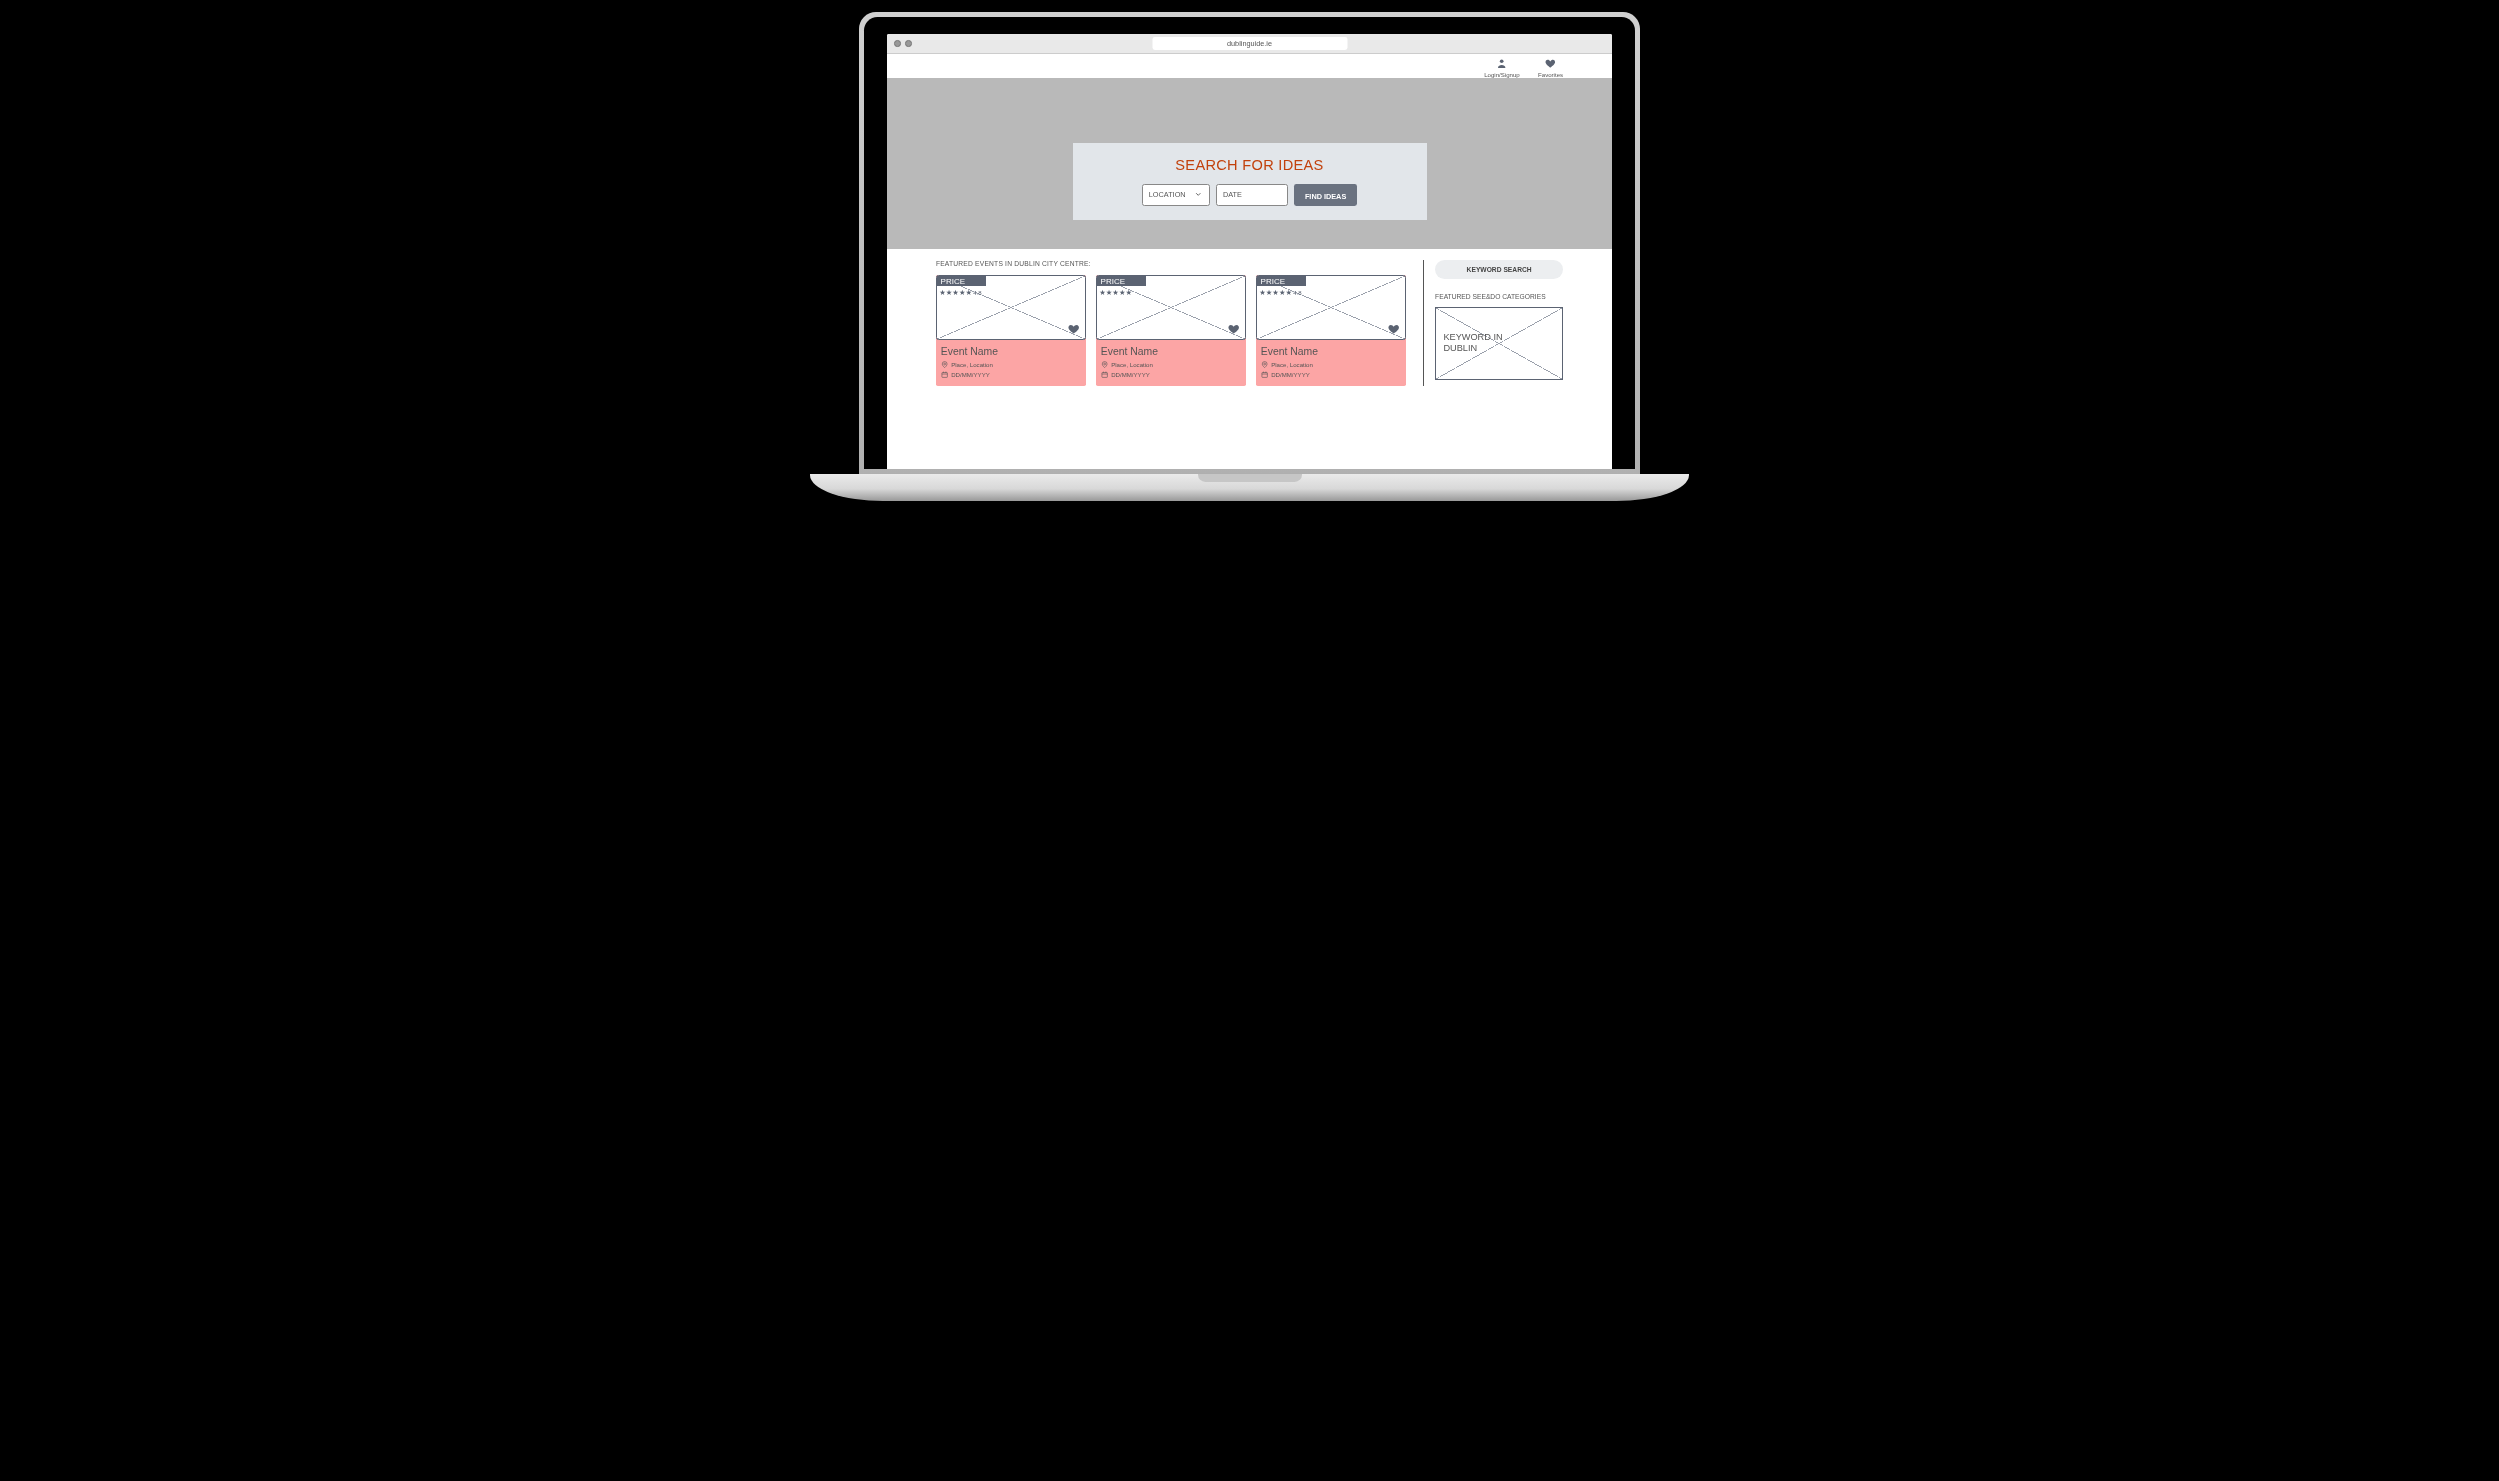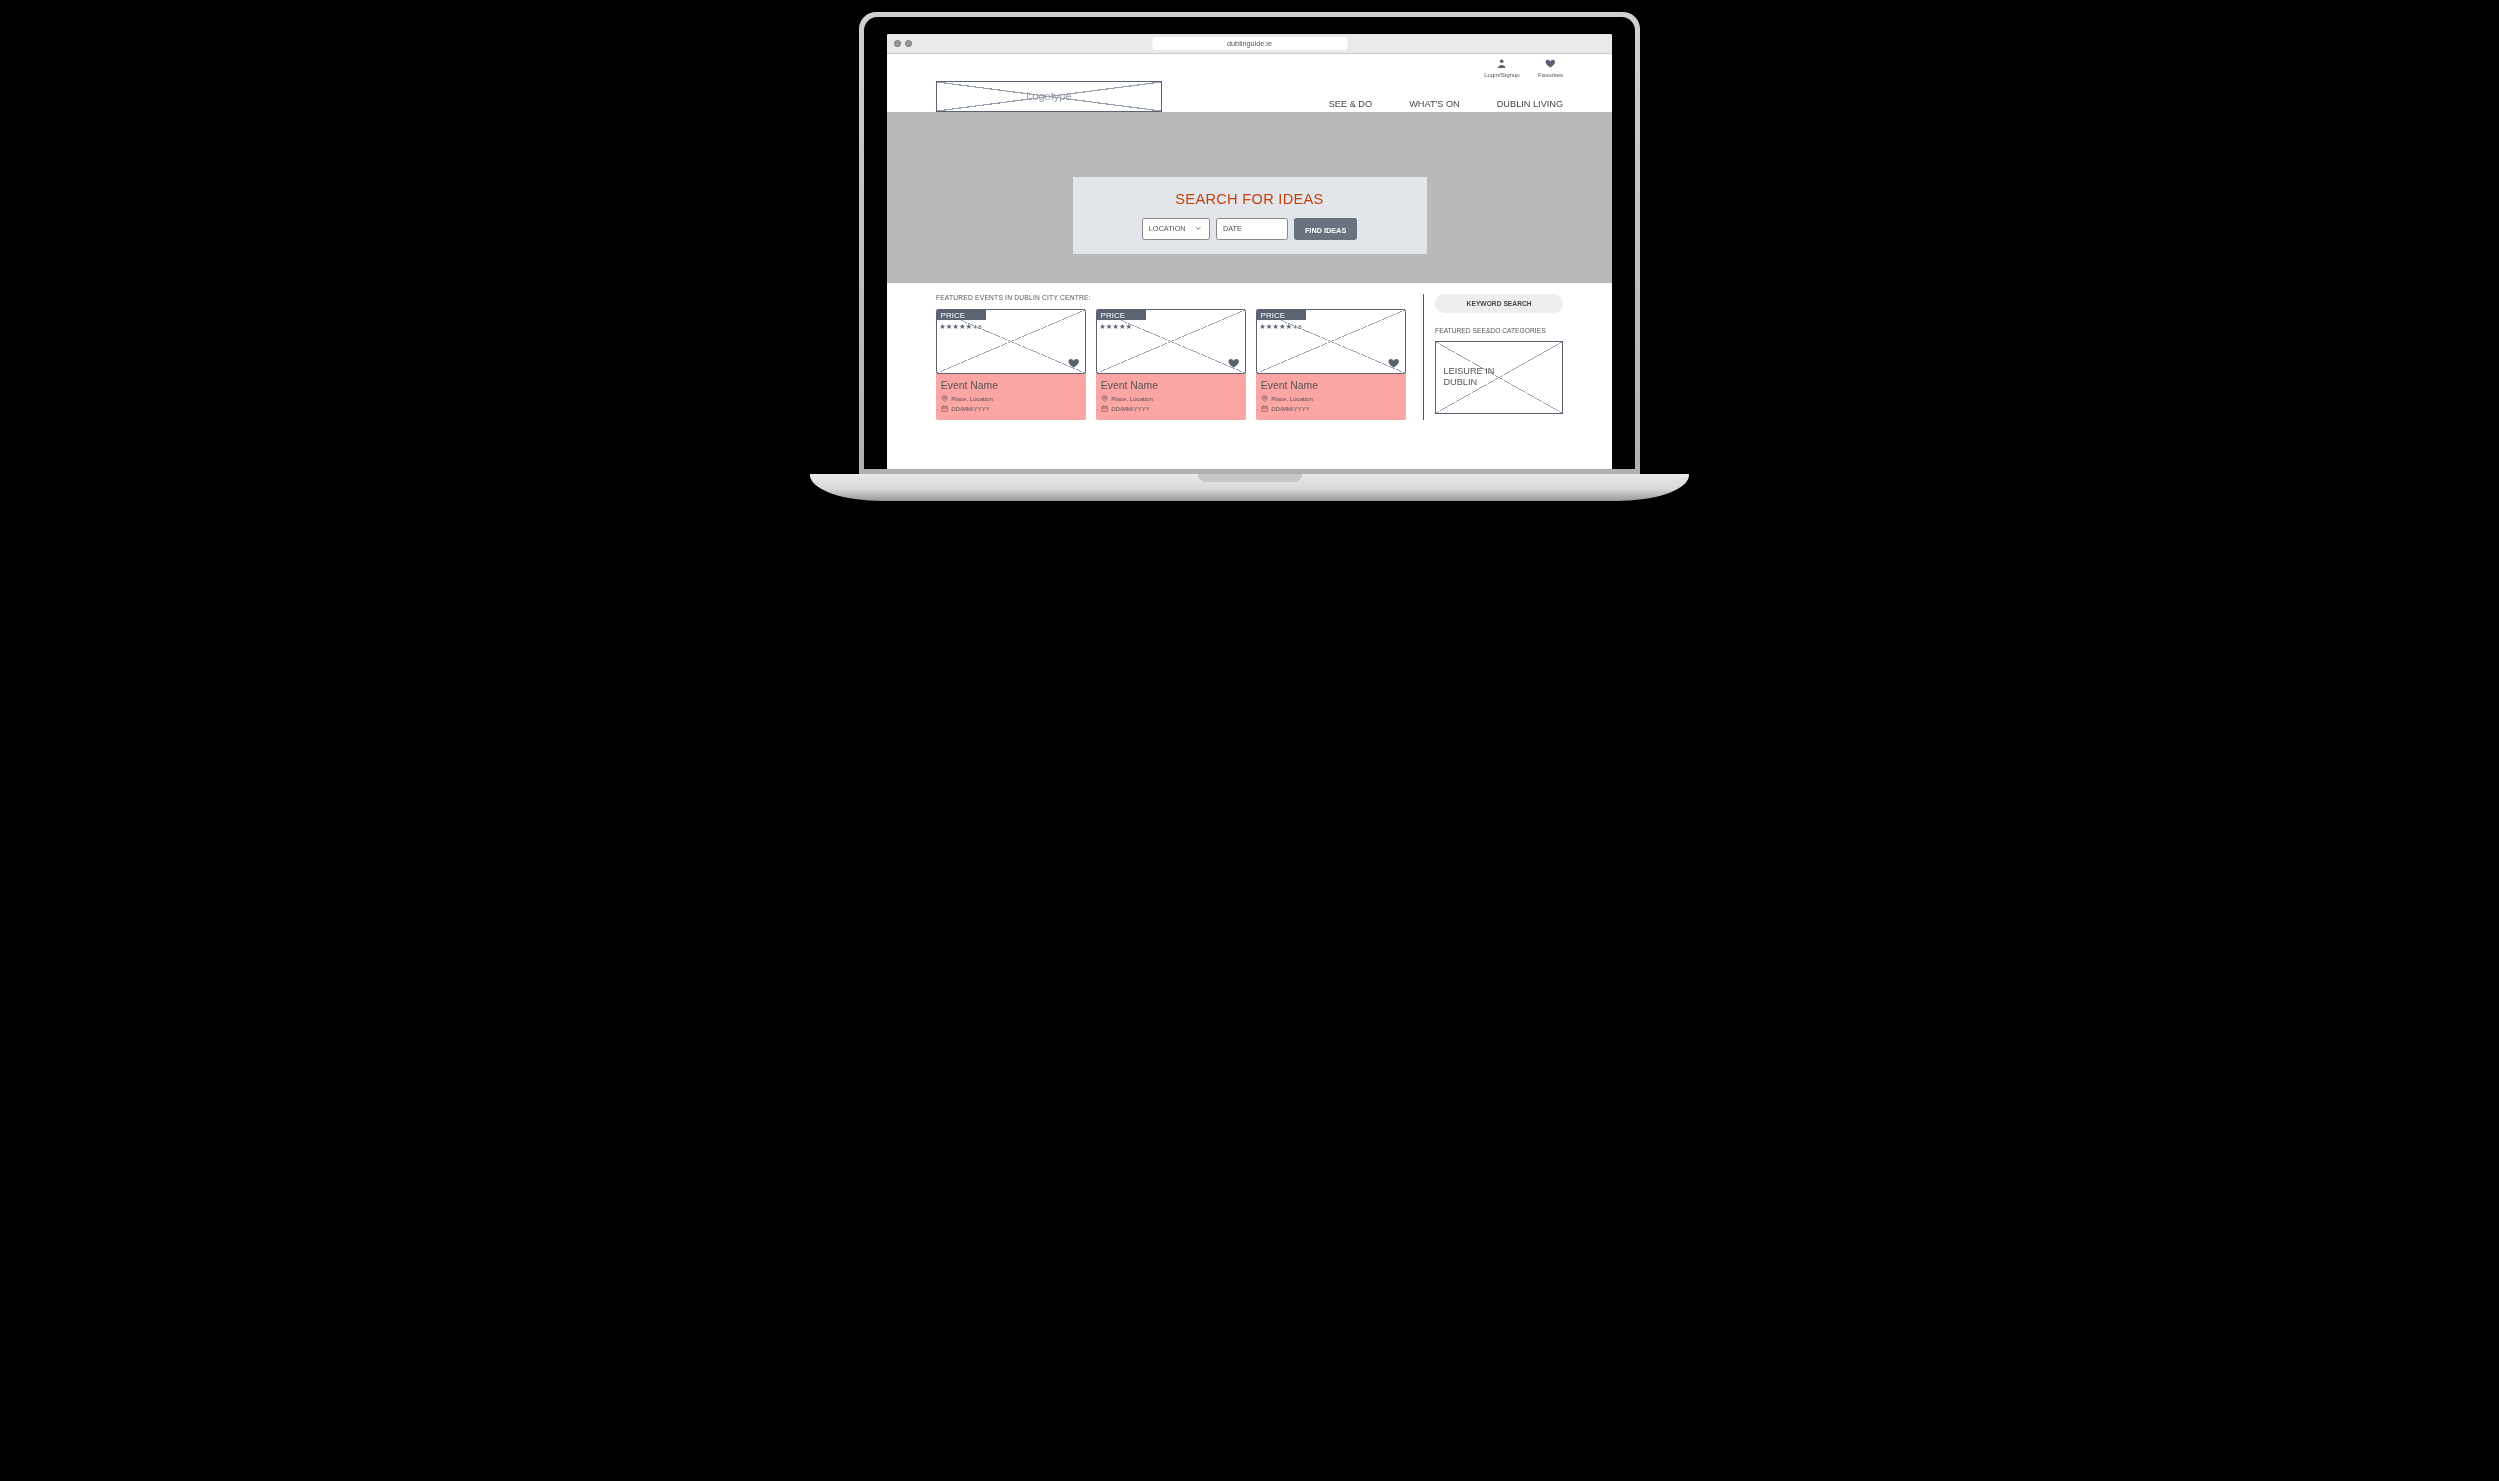--- a/index.html
+++ b/index.html
@@ -344,30 +344,20 @@
             <div class="topbar-item">
               <span class="ico">
                 <svg width="14.6" height="11" viewBox="0 0 24 24" fill="#5b6372">
                     <path d="M12 21s-8-5.3-10-10c-1.3-3 .7-7 4.5-7 2.4 0 4 1.5 5.5 3.5C13.5 5.5 15.1 4 17.5 4 21.3 4 23.3 8 22 11c-2 4.7-10 10-10 10z"></path>
                   </svg>
               </span>
               <span>Favorites</span>
             </div>
           </div>
 
-          <div class="header-row">
-            <div class="logo-box">
-              <span>Logotype</span>
-            </div>
-            <div class="nav">
-              <div class="nav-item">SEE &amp; DO</div>
-              <div class="nav-item">WHAT'S ON</div>
-              <div class="nav-item">DUBLIN LIVING</div>
-            </div>
-          </div>
 
           <div class="hero">
             <div class="search-panel">
               <div class="search-title">SEARCH FOR IDEAS</div>
               <div class="search-row">
                 <div class="select-box">
                   <span>LOCATION</span>
                   <span>
                     <svg width="8.5" height="8.5" viewBox="0 0 24 24" fill="none" stroke="#555" stroke-width="2.5">
                         <polyline points="6 9 12 15 18 9"></polyline>
@@ -503,21 +493,21 @@
                   </div>
                 </div>
 
               </div>
             </div>
 
             <div class="right-col">
               <div class="keyword-pill">KEYWORD SEARCH</div>
               <div class="side-label">FEATURED SEE&amp;DO CATEGORIES</div>
               <div class="side-card">
-                <div class="side-card-title">LEISURE IN DUBLIN</div>
+                <div class="side-card-title">KEYWORD IN DUBLIN</div>
               </div>
             </div>
 
           </div>
 
         </div>
       </div>
     </div>
   </div>
   <div class="laptop-base">

